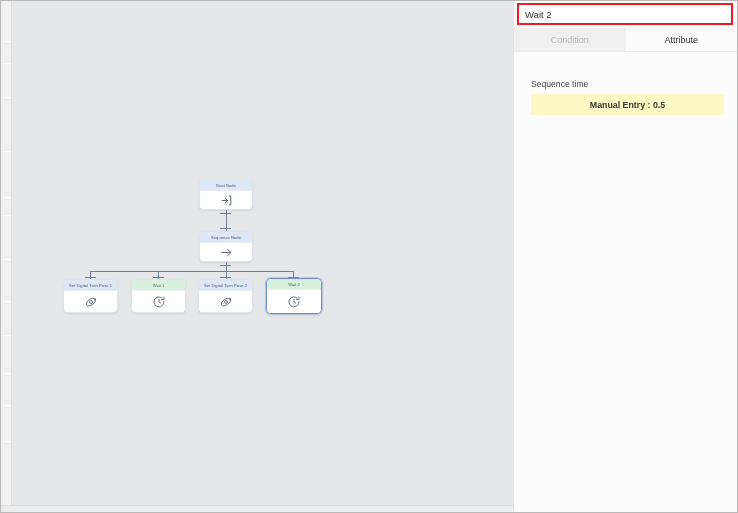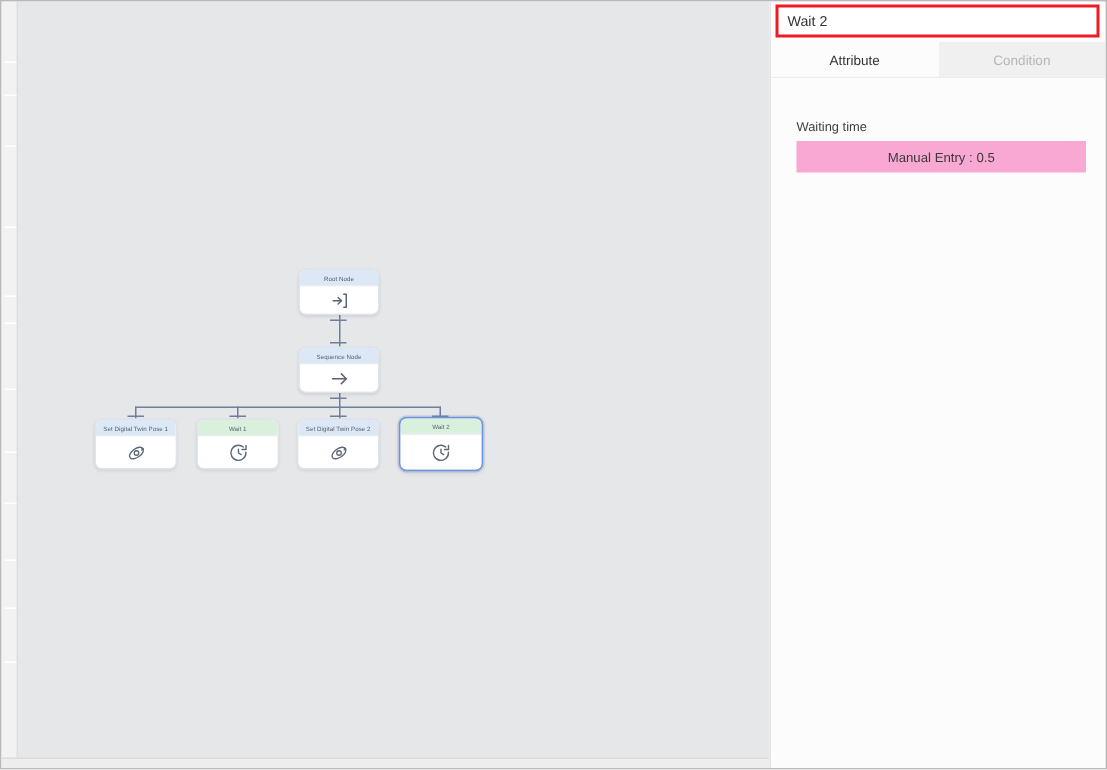--- a/index.html
+++ b/index.html
@@ -185,27 +185,28 @@
     font-size: 8.6px;
     color: #414141;
   }
 
   .value-box {
     position: absolute;
     left: 17px;
     top: 93px;
     width: 193px;
     height: 21px;
-    background: #f9a8d4;
+    background: #fef9c3;
     display: flex;
     align-items: center;
     justify-content: center;
     font-size: 8.8px;
     color: #3a3a3a;
     box-sizing: border-box;
+    font-weight: bold;
   }
 
   .toggle-row {
     position: absolute;
     left: 17px;
     top: 125px;
     width: 193px;
     height: 18px;
     display: flex;
     align-items: center;
@@ -361,29 +362,29 @@
     <div class="canvas-bottom-strip"></div>
   </div>
 
   <div class="panel">
 
     <div class="title-field">
       <span>Wait 2</span>
     </div>
 
     <div class="tabs">
+      <div class="tab inactive">
+        <span>Condition</span>
+      </div>
       <div class="tab active">
         <span>Attribute</span>
       </div>
-      <div class="tab inactive">
-        <span>Condition</span>
-      </div>
-    </div>
-
-    <div class="field-label">Waiting time</div>
+    </div>
+
+    <div class="field-label">Sequence time</div>
 
     <div class="value-box">
       <span>Manual Entry : 0.5</span>
     </div>
 
 
   </div>
 </div>
 
 </body></html>

